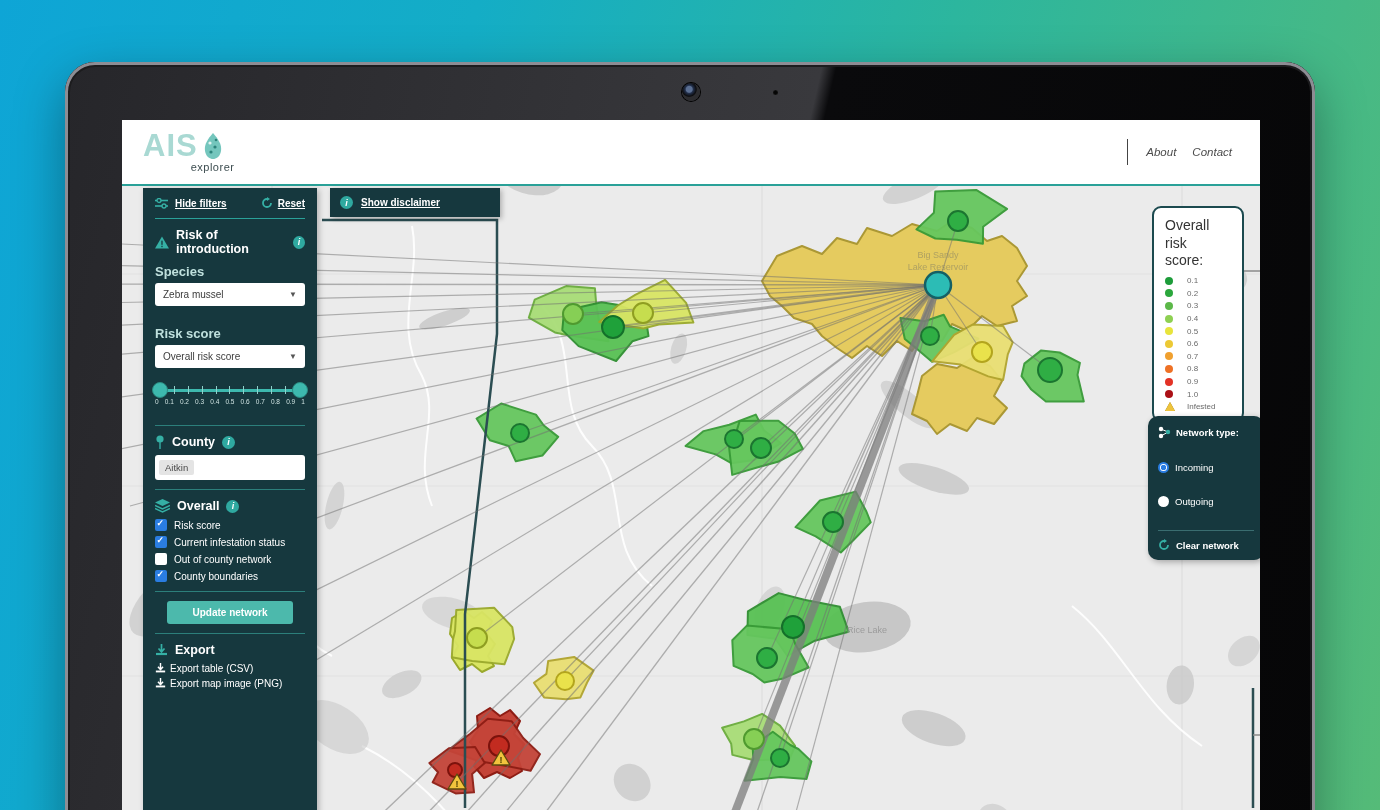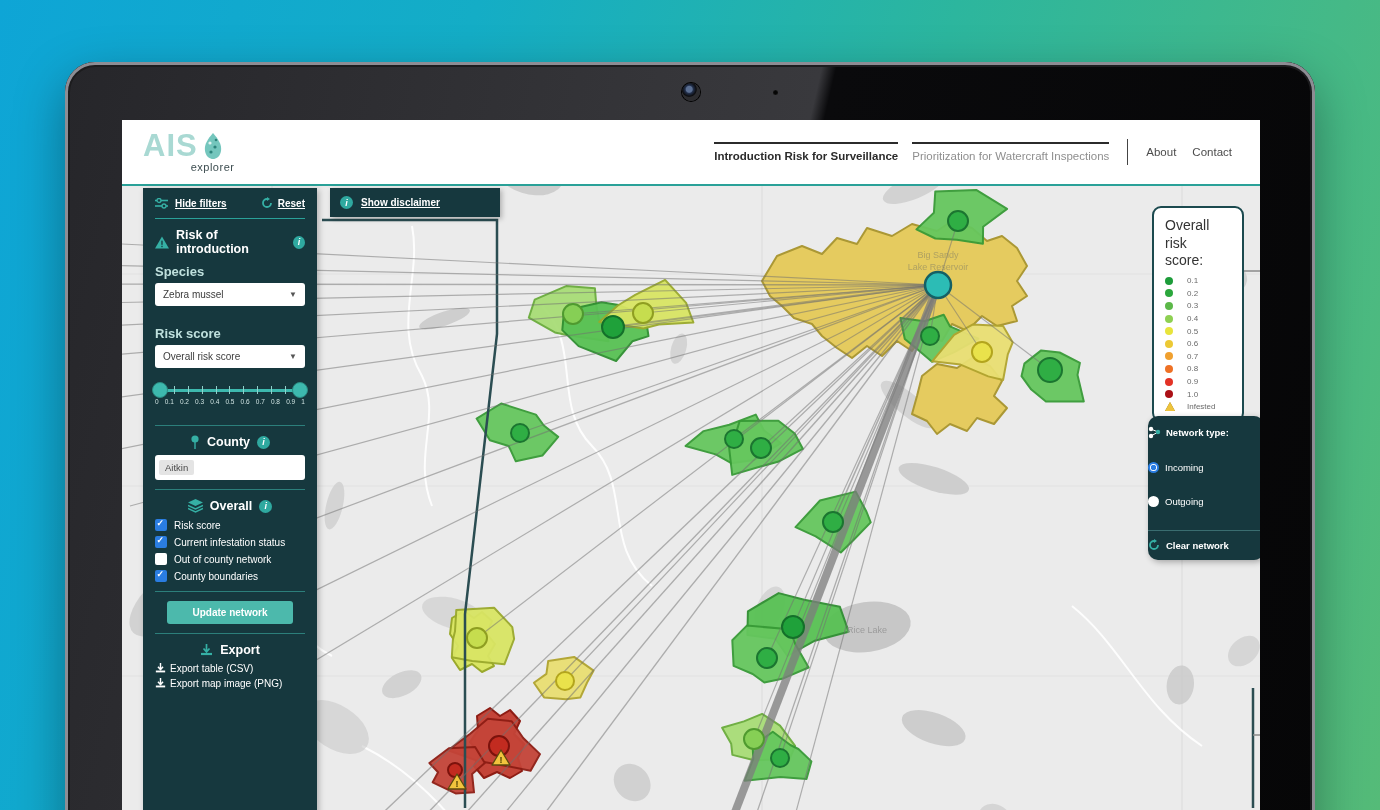--- a/index.html
+++ b/index.html
@@ -22,33 +22,33 @@
   .app-header { position:relative; height:66px; background:#fff; border-bottom:2px solid #2aa198; display:flex; align-items:center; }
   .logo { display:flex; align-items:flex-start; margin-left:21px; }
   .logo-main { font-size:31px; letter-spacing:1px; color:#a9d9d3; font-weight:700; line-height:30px; }
   .logo-sub { font-size:11px; color:#3d4d50; margin-left:-34px; margin-top:30px; letter-spacing:.5px; }
   .logo-icon { width:24px; height:30px; margin-left:3px; }
   .nav { margin-left:auto; display:flex; align-items:center; margin-right:28px; gap:18px; }
   .nav-tab { font-size:11.5px; padding-top:6px; border-top:2px solid #2b2b2b; cursor:pointer; }
   .nav-tab.active { color:#2b2b2b; font-weight:700; }
   .nav-tab.inactive { color:#8f8f8f; border-top-color:#2b2b2b; }
   .nav-sep { width:1px; height:26px; background:#444; }
-  .nav-link { font-size:11.5px; color:#4c4c4c; cursor:pointer; }
+  .nav-link { font-size:11.5px; color:#4c4c4c; cursor:pointer;font-style:italic; }
 
   
   .content { position:relative; width:1138px; height:712px; background:#ebebeb; }
   #mapsvg { position:absolute; left:0; top:0; }
 
   
   .sidebar { position:absolute; left:21px; top:2px; width:174px; height:630px; background:#16383e;
     color:#fff; padding:9px 12px; box-shadow:2px 2px 6px rgba(0,0,0,.25); overflow:hidden; }
   .sb-row { display:flex; align-items:center; }
   .sb-toplink { font-size:10px; font-weight:700; color:#fff; text-decoration:underline; cursor:pointer; }
   .sb-hr { border:none; border-top:1px solid #2c7f7b; margin:9px 0; }
-  .sb-heading { display:flex; align-items:center; gap:7px; margin:4px 0 6px;justify-content:center; }
+  .sb-heading { display:flex; align-items:center; gap:7px; margin:4px 0 6px; }
   .sb-heading .t { font-size:12.5px; font-weight:700; color:#fff; }
   .info-i { width:13px; height:13px; border-radius:50%; background:#2fa9a0; color:#fff; font-size:9px; font-weight:700;
     display:inline-flex; align-items:center; justify-content:center; font-style:italic; }
   .sb-label { font-size:13px; font-weight:700; color:#bfe0dd; margin:8px 0 4px; }
   .sb-select { width:150px; height:23px; background:#fff; border-radius:3px; display:flex; align-items:center;
     justify-content:space-between; padding:0 8px; font-size:10px; color:#3c3c3c; cursor:pointer; }
   .sb-select .caret { color:#555; font-size:8px; }
   .slider-wrap { position:relative; height:34px; margin-top:14px; }
   .slider-track { position:absolute; left:2px; right:2px; top:7px; height:3px; background:#3db9ae; }
   .slider-ticks { position:absolute; left:5px; right:5px; top:4px; display:flex; justify-content:space-between; }
@@ -79,21 +79,21 @@
     border-radius:9px; padding:9px 0 7px 11px; }
   .legend-title { font-size:14px; color:#333; width:58px; line-height:1.25; margin-bottom:5px; }
   .legend-row { display:flex; align-items:center; height:12.6px; }
   .legend-dot { width:8px; height:8px; border-radius:50%; margin-right:14px; }
   .legend-val { font-size:8px; color:#6a6a6a; }
   .tri { width:0; height:0; border-left:5px solid transparent; border-right:5px solid transparent; border-bottom:9px solid #eec33c;
     position:relative; margin-right:12px; filter:drop-shadow(0 0 .5px #7a6410); }
 
   
   .netpanel { position:absolute; left:1026px; top:230px; width:116px; background:#16383e; border-radius:10px;
-    padding:10px 0 9px; color:#fff; box-shadow:2px 2px 6px rgba(0,0,0,.3); }
+    padding:10px 10px 9px; color:#fff; box-shadow:2px 2px 6px rgba(0,0,0,.3); }
   .net-title { display:flex; align-items:center; gap:5px; font-size:9.5px; font-weight:700; margin-bottom:8px; }
   .radio-row { display:flex; align-items:center; gap:6px; margin:23px 0; cursor:pointer; }
   .radio { width:11px; height:11px; border-radius:50%; flex:0 0 auto; }
   .radio.sel { border:2px solid #2a7de1; background:radial-gradient(circle,#2a7de1 0 2.5px,#fff 3px); }
   .radio.unsel { background:#fff; }
   .radio-label { font-size:9.5px; }
   .net-hr { border:none; border-top:1px solid #3a6d70; margin:8px 0; }
   .clear-row { display:flex; align-items:center; gap:6px; font-size:9.5px; font-weight:700; cursor:pointer; }
 </style>
 </head>
@@ -112,24 +112,20 @@
           <svg class="logo-icon" viewBox="0 0 24 30">
             <path d="M12 2 C17 8 21 13 20 20 C19 26 15 28 12 28 C9 28 5 26 4 20 C3 13 7 8 12 2 Z" fill="#5cbcb2" opacity=".85"></path>
             <circle cx="9" cy="12" r="1.6" fill="#fff" opacity=".8"></circle>
               <circle cx="14" cy="16" r="1.6" fill="#2c837b"></circle>
             <circle cx="10" cy="21" r="1.6" fill="#2c837b"></circle>
               <circle cx="15" cy="9" r="1.3" fill="#2c837b"></circle>
           </svg>
           <span class="logo-sub">explorer</span>
         </div>
         <div class="nav">
-          <span id="nav-tabs" style="display:flex;gap:14px;">
-              <span class="nav-tab active">Introduction Risk for Surveillance</span>
-              <span class="nav-tab inactive">Prioritization for Watercraft Inspections</span>
-            </span>
           <span class="nav-sep"></span>
           <span id="nav-links" style="display:flex;gap:16px;">
               <span class="nav-link">About</span>
               <span class="nav-link">Contact</span>
             </span>
         </div>
       </div>
 
       <div class="content">
         <svg id="mapsvg" width="1138" height="712" viewBox="0 0 1138 712">

